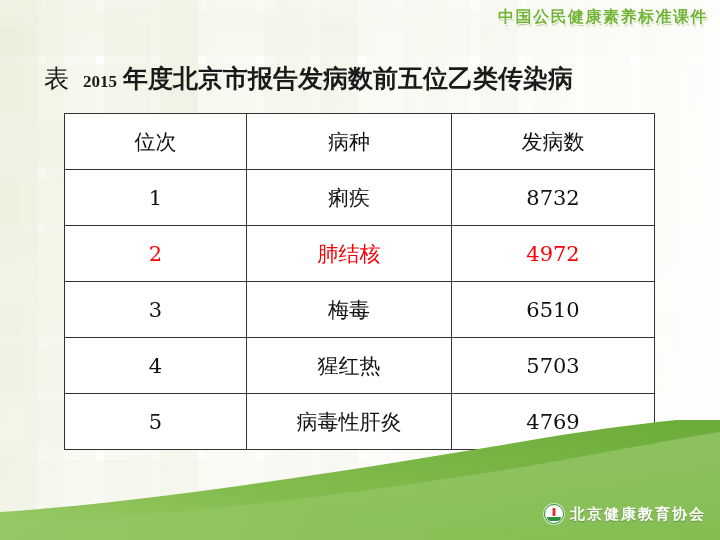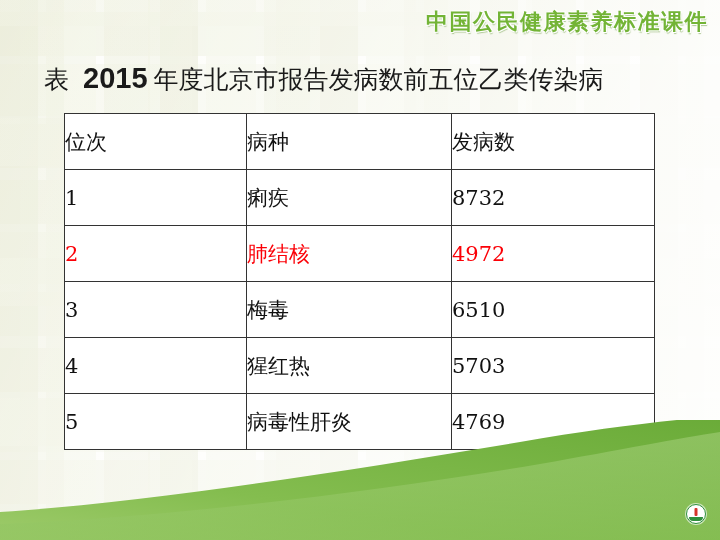--- a/index.html
+++ b/index.html
@@ -57,21 +57,21 @@
         rgba(255,255,255,0.80) 72%,
         rgba(255,255,255,0.92) 100%);
   }
 
   
   .course-header {
     position: absolute;
     top: 7px;
     right: 12px;
     font-family: "DejaVu Sans", "Liberation Sans", sans-serif;
-    font-size: 22px;
+    font-size: 16px;
     font-weight: bold;
     letter-spacing: 1.5px;
     color: #73b436;
     text-shadow:
       1px 1px 0 #ffffff,
       -1px 1px 0 #ffffff,
       1px -1px 0 #ffffff,
       1px 2px 1px rgba(160,190,130,0.85);
     white-space: nowrap;
   }
@@ -82,40 +82,41 @@
     top: 62px;
     left: 44px;
     font-family: "DejaVu Serif", "Liberation Serif", serif;
     font-size: 25px;
     color: #1a1a1a;
     white-space: nowrap;
     letter-spacing: 0px;
   }
   .slide-title .t-prefix { font-weight: normal; }
   .slide-title .t-year {
-    font-family: Liberation Sans, sans-serif;
+    font-family: Liberation Serif, serif;
     font-weight: bold;
-    font-size: 29px;
+    font-size: 17px;
     margin: 0 6px 0 14px;
   }
-  .slide-title .t-rest { font-weight: normal; }
+  .slide-title .t-rest { font-weight: bold; }
 
   
   .data-table {
     position: absolute;
     left: 64px;
     top: 113px;
     width: 590px;
     border-collapse: collapse;
     table-layout: fixed;
     background: #ffffff;
   }
   .data-table td {
     border: 1.6px solid #333333;
     height: 55px;
+    text-align: center;
     vertical-align: middle;
     font-family: "DejaVu Serif", "Liberation Serif", serif;
     font-size: 21px;
     color: #111111;
     background: #ffffff;
     padding: 0;
   }
   .col-rank  { width: 182px; }
   .col-name  { width: 205px; }
   .col-count { width: 203px; }
@@ -257,15 +258,16 @@
           <stop offset="100%" stop-color="#8cc25c"></stop>
         </linearGradient>
       </defs>
       <path d="M0,92 C150,82 340,52 520,22 C600,8 670,0 720,-4 L720,120 L0,120 Z" fill="url(#swooshGrad)"></path>
       <path d="M0,104 C160,98 360,74 540,44 C620,30 680,18 720,12 L720,120 L0,120 Z" fill="url(#swooshGradLight)" opacity="0.45"></path>
     </svg>
   </div>
 
   <div class="footer-brand">
     <span class="brand-emblem"></span>
+    <span class="brand-text">北京健康教育协会</span>
   </div>
 
 </div>
 
 </body></html>

